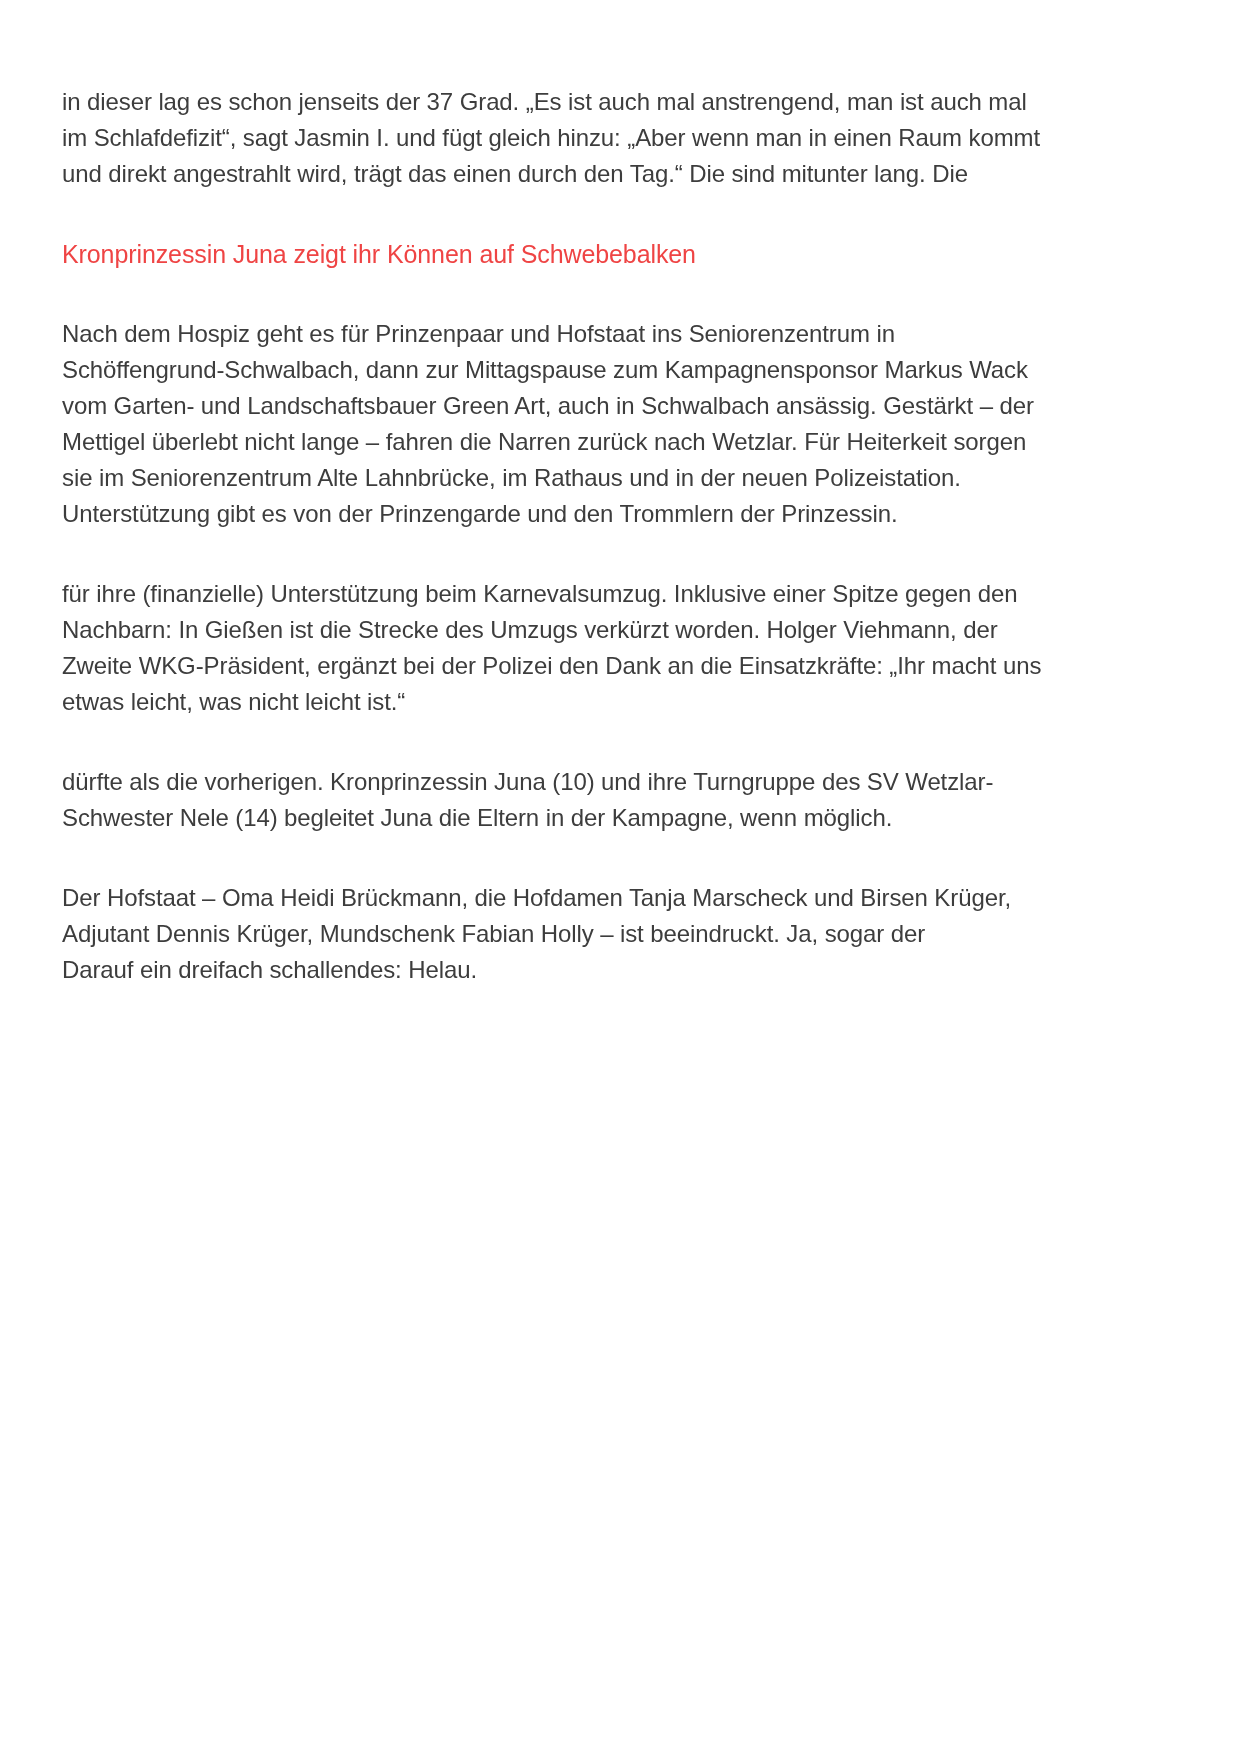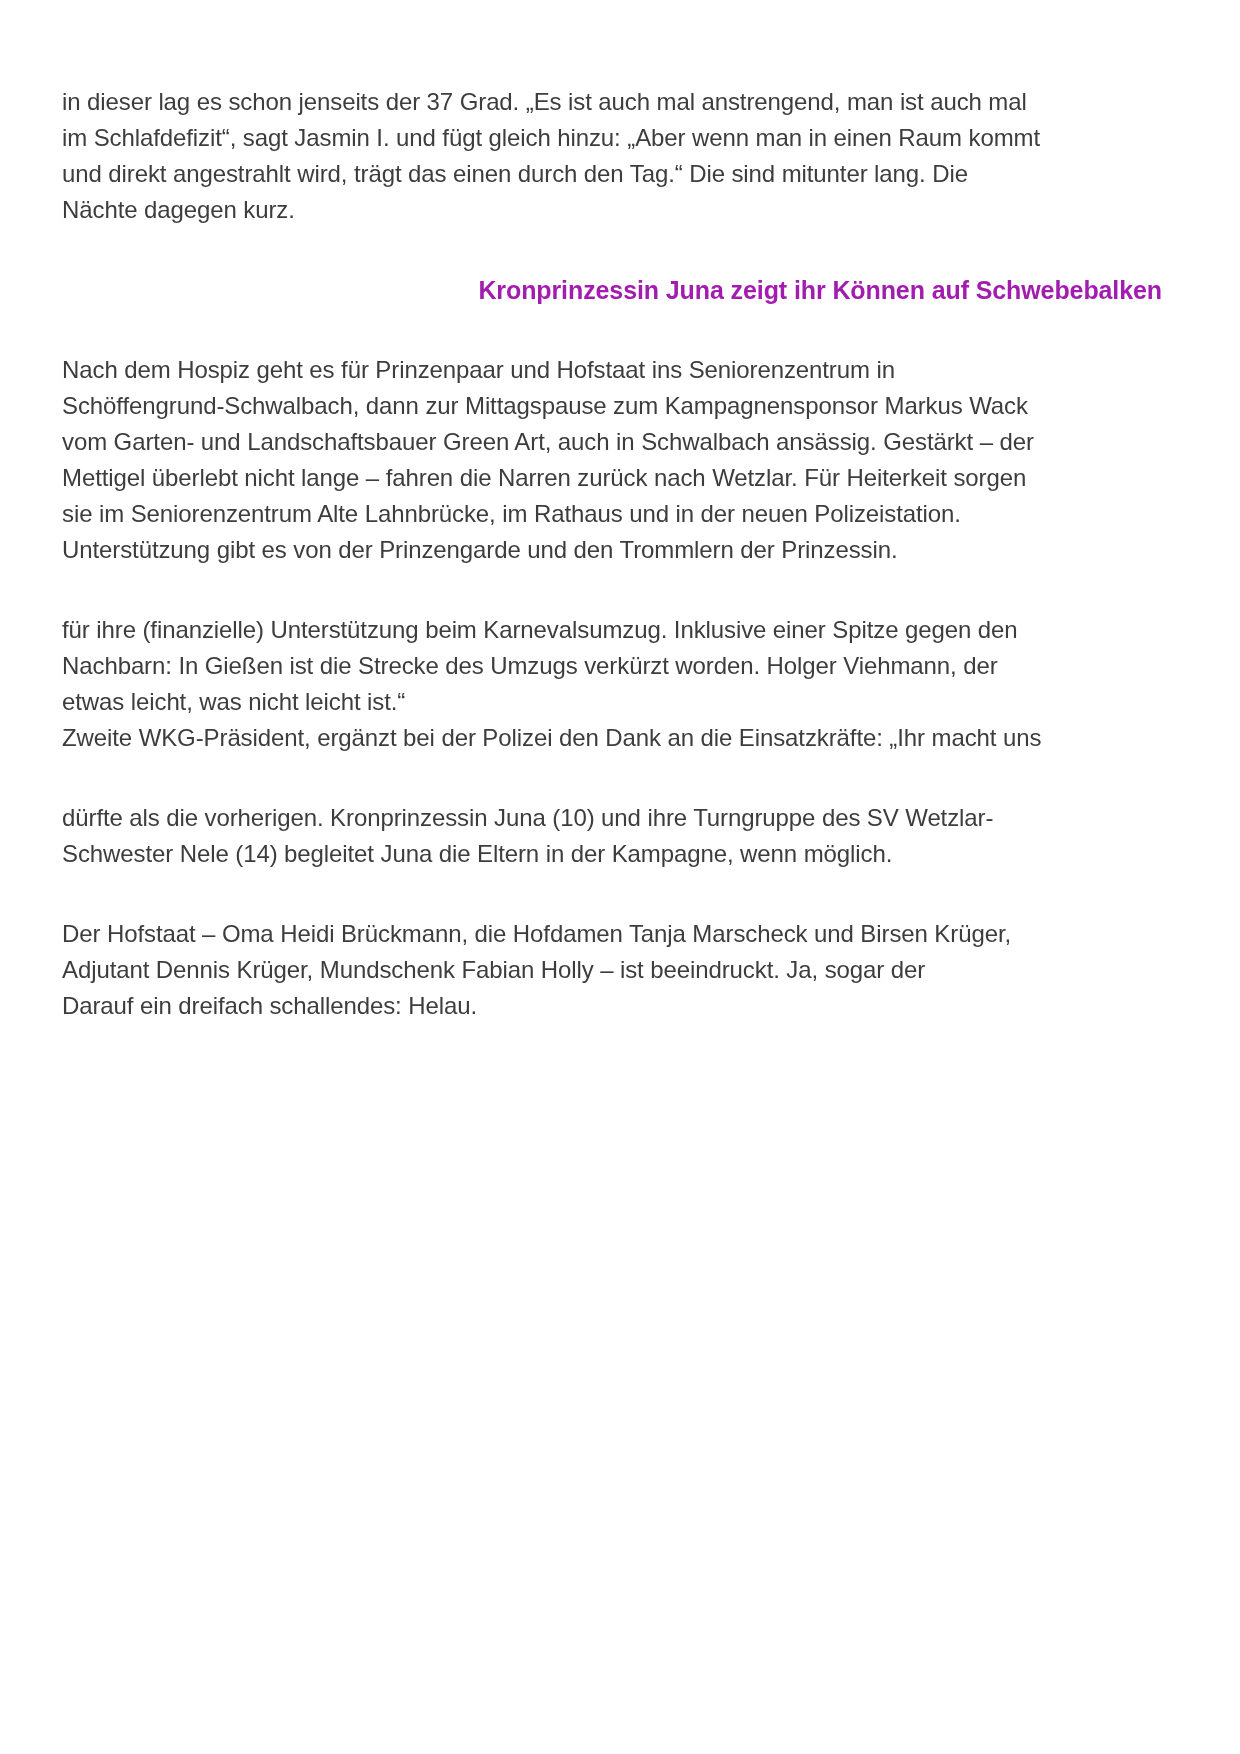--- a/index.html
+++ b/index.html
@@ -22,56 +22,54 @@
     margin: 0 0 44px 0;
   }
   .line {
     font-size: 24px;
     line-height: 36px;
     white-space: pre;
     letter-spacing: -0.1px;
   }
   .heading .line {
     font-size: 25px;
-    font-weight: 700;
-    color: #a21caf;
-    text-align: right;
+    font-weight: 400;
+    color: #ef4444;
   }
 </style>
 </head>
 <body>
 
 <div class="page">
   <div class="article">
 
     <div class="block paragraph">
       <div class="line">in dieser lag es schon jenseits der 37 Grad. „Es ist auch mal anstrengend, man ist auch mal</div>
       <div class="line">im Schlafdefizit“, sagt Jasmin I. und fügt gleich hinzu: „Aber wenn man in einen Raum kommt</div>
       <div class="line">und direkt angestrahlt wird, trägt das einen durch den Tag.“ Die sind mitunter lang. Die</div>
-      <div class="line">Nächte dagegen kurz.</div>
     </div>
 
     <div class="block heading">
       <div class="line">Kronprinzessin Juna zeigt ihr Können auf Schwebebalken</div>
     </div>
 
     <div class="block paragraph">
       <div class="line">Nach dem Hospiz geht es für Prinzenpaar und Hofstaat ins Seniorenzentrum in</div>
       <div class="line">Schöffengrund-Schwalbach, dann zur Mittagspause zum Kampagnensponsor Markus Wack</div>
       <div class="line">vom Garten- und Landschaftsbauer Green Art, auch in Schwalbach ansässig. Gestärkt – der</div>
       <div class="line">Mettigel überlebt nicht lange – fahren die Narren zurück nach Wetzlar. Für Heiterkeit sorgen</div>
       <div class="line">sie im Seniorenzentrum Alte Lahnbrücke, im Rathaus und in der neuen Polizeistation.</div>
       <div class="line">Unterstützung gibt es von der Prinzengarde und den Trommlern der Prinzessin.</div>
     </div>
 
     <div class="block paragraph">
       <div class="line">für ihre (finanzielle) Unterstützung beim Karnevalsumzug. Inklusive einer Spitze gegen den</div>
       <div class="line">Nachbarn: In Gießen ist die Strecke des Umzugs verkürzt worden. Holger Viehmann, der</div>
+      <div class="line">Zweite WKG-Präsident, ergänzt bei der Polizei den Dank an die Einsatzkräfte: „Ihr macht uns</div>
       <div class="line">etwas leicht, was nicht leicht ist.“</div>
-      <div class="line">Zweite WKG-Präsident, ergänzt bei der Polizei den Dank an die Einsatzkräfte: „Ihr macht uns</div>
     </div>
 
     <div class="block paragraph">
       <div class="line">dürfte als die vorherigen. Kronprinzessin Juna (10) und ihre Turngruppe des SV Wetzlar-</div>
       <div class="line">Schwester Nele (14) begleitet Juna die Eltern in der Kampagne, wenn möglich.</div>
     </div>
 
     <div class="block paragraph">
       <div class="line">Der Hofstaat – Oma Heidi Brückmann, die Hofdamen Tanja Marscheck und Birsen Krüger,</div>
       <div class="line">Adjutant Dennis Krüger, Mundschenk Fabian Holly – ist beeindruckt. Ja, sogar der</div>

